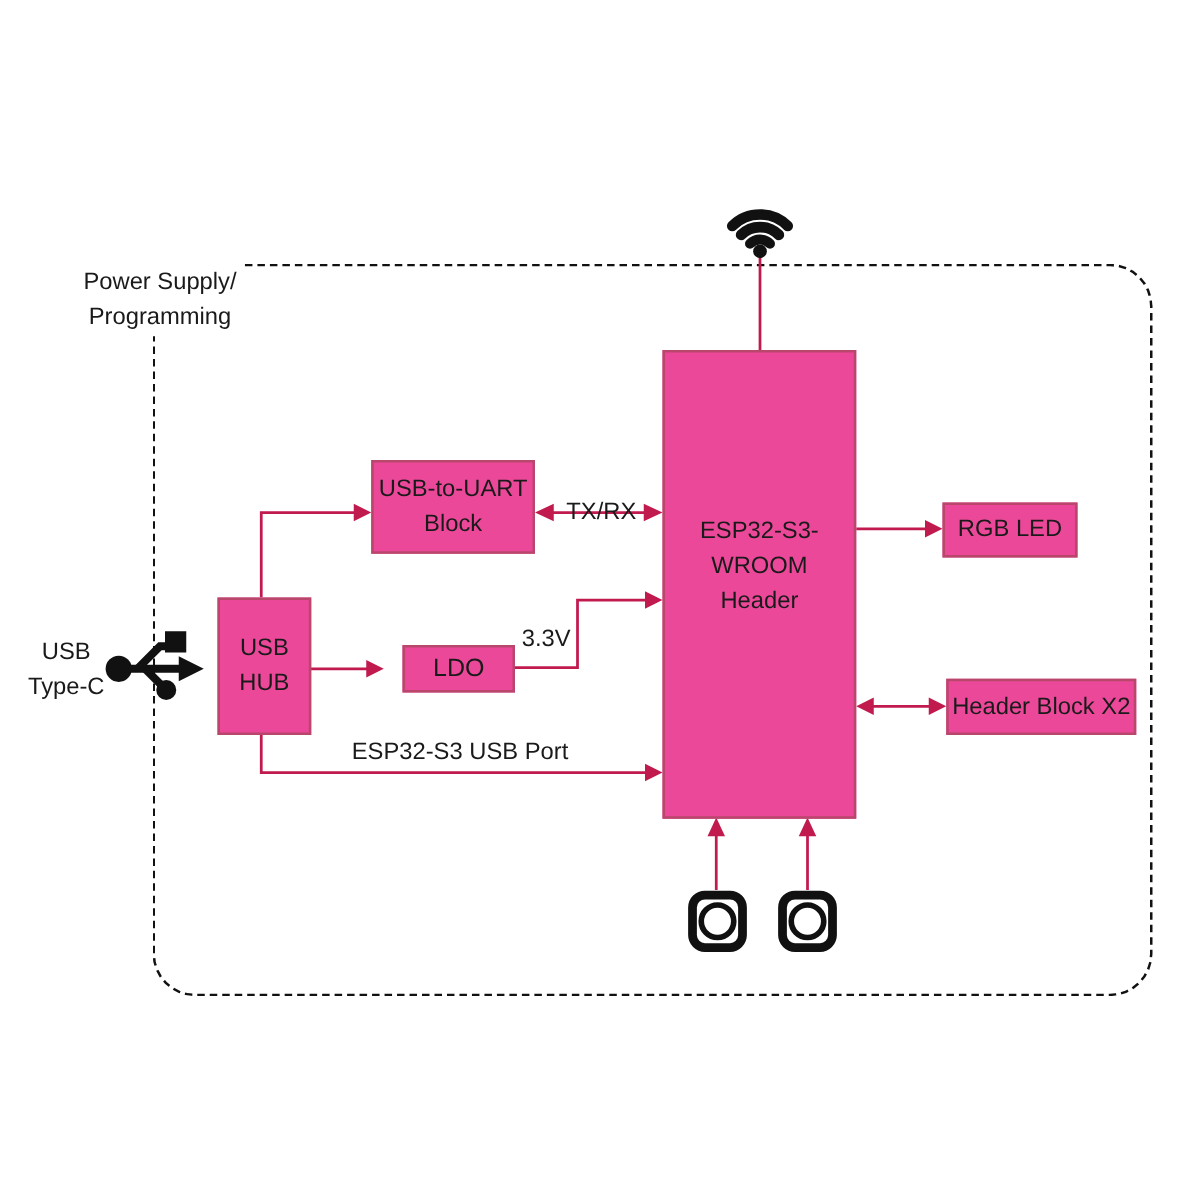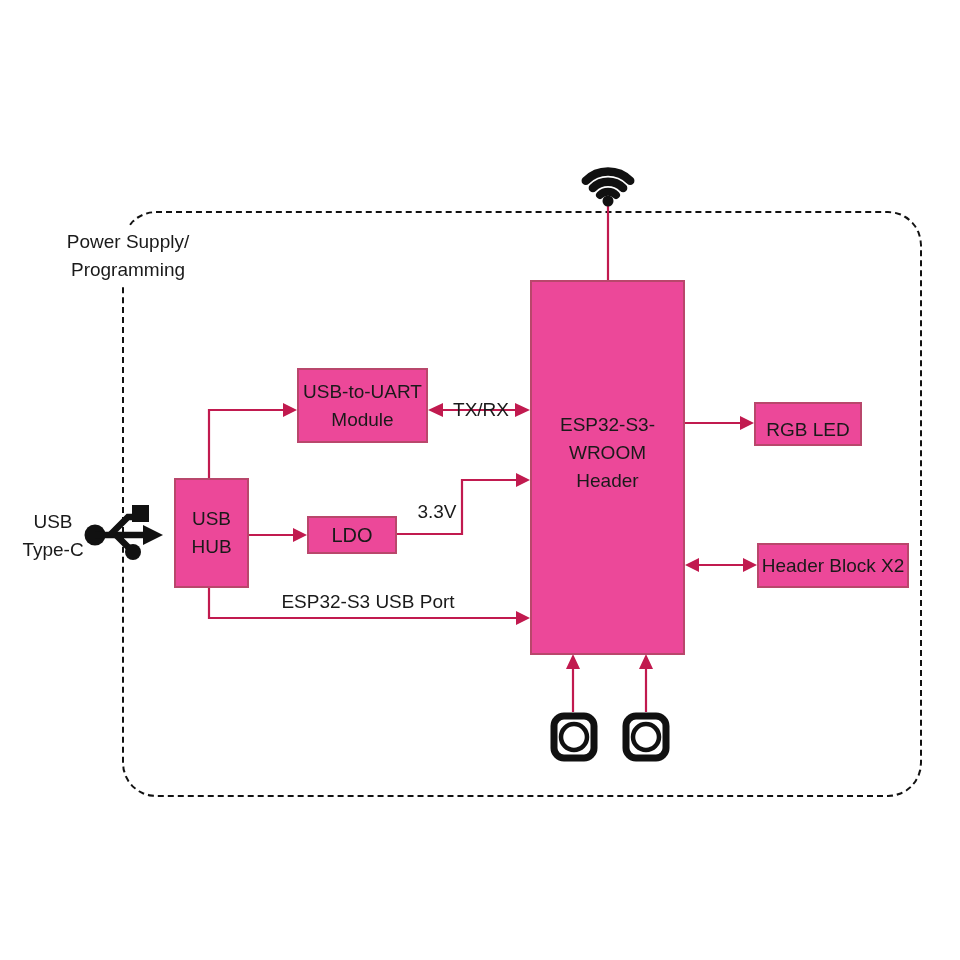--- a/index.html
+++ b/index.html
@@ -112,46 +112,46 @@
     <g>
       <rect class="icon-stroke" stroke-width="7" x="554" y="716" width="40" height="42" rx="10"></rect>
       <circle class="icon-stroke" stroke-width="4.5" cx="574" cy="737" r="13"></circle>
     </g>
     <g>
       <rect class="icon-stroke" stroke-width="7" x="626" y="716" width="40" height="42" rx="10"></rect>
       <circle class="icon-stroke" stroke-width="4.5" cx="646" cy="737" r="13"></circle>
     </g>
   </svg>
 
-  <div class="lbl region-label" style="left:128px;top:256px;text-align:center;">
+  <div class="lbl region-label" style="left:128px;top:240px;text-align:center;">
     <span>Power Supply/</span><br>
     <span>Programming</span>
   </div>
 
   <div class="node" style="left:174px;top:478px;width:75px;height:110px;">
     <span>USB</span>
     <span>HUB</span>
   </div>
 
   <div class="node" style="left:297px;top:368px;width:131px;height:75px;">
     <span>USB-to-UART</span>
-    <span>Module</span>
+    <span>Block</span>
   </div>
 
-  <div class="node" style="left:307px;top:516px;width:90px;height:38px;font-size:20px;">
+  <div class="node" style="left:322px;top:516px;width:90px;height:38px;font-size:20px;">
     <span>LDO</span>
   </div>
 
   <div class="node" style="left:530px;top:280px;width:155px;height:375px;padding-bottom:30px;">
     <span>ESP32-S3-</span>
     <span>WROOM</span>
     <span>Header</span>
   </div>
 
-  <div class="node" style="left:754px;top:402px;width:108px;height:44px;justify-content:flex-end;">
+  <div class="node" style="left:754px;top:402px;width:108px;height:44px;">
     <span>RGB LED</span>
   </div>
 
   <div class="node" style="left:757px;top:543px;width:152px;height:45px;">
     <span>Header Block X2</span>
   </div>
 
   <div class="lbl" style="left:481px;top:410px;">TX/RX</div>
   <div class="lbl" style="left:437px;top:512px;">3.3V</div>
   <div class="lbl" style="left:368px;top:602px;">ESP32-S3 USB Port</div>

